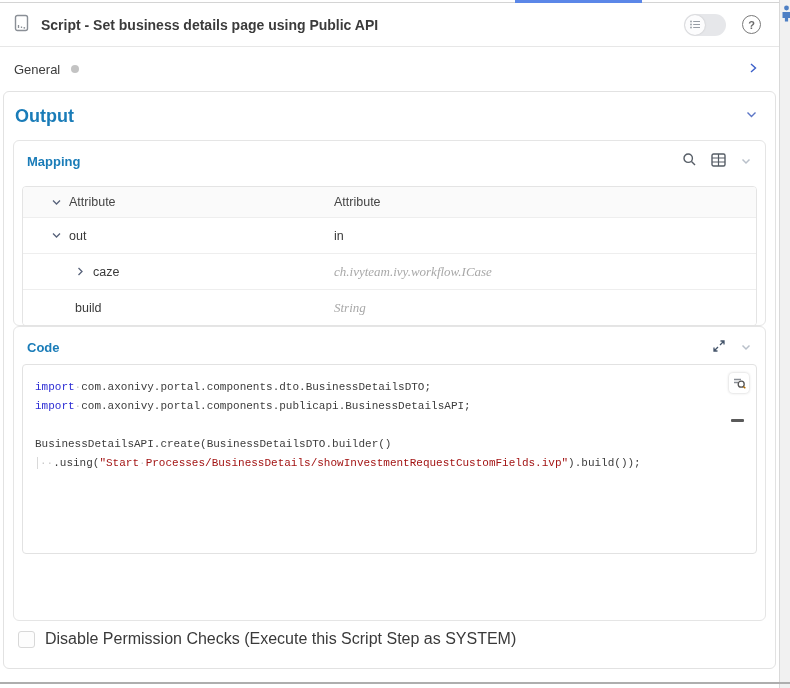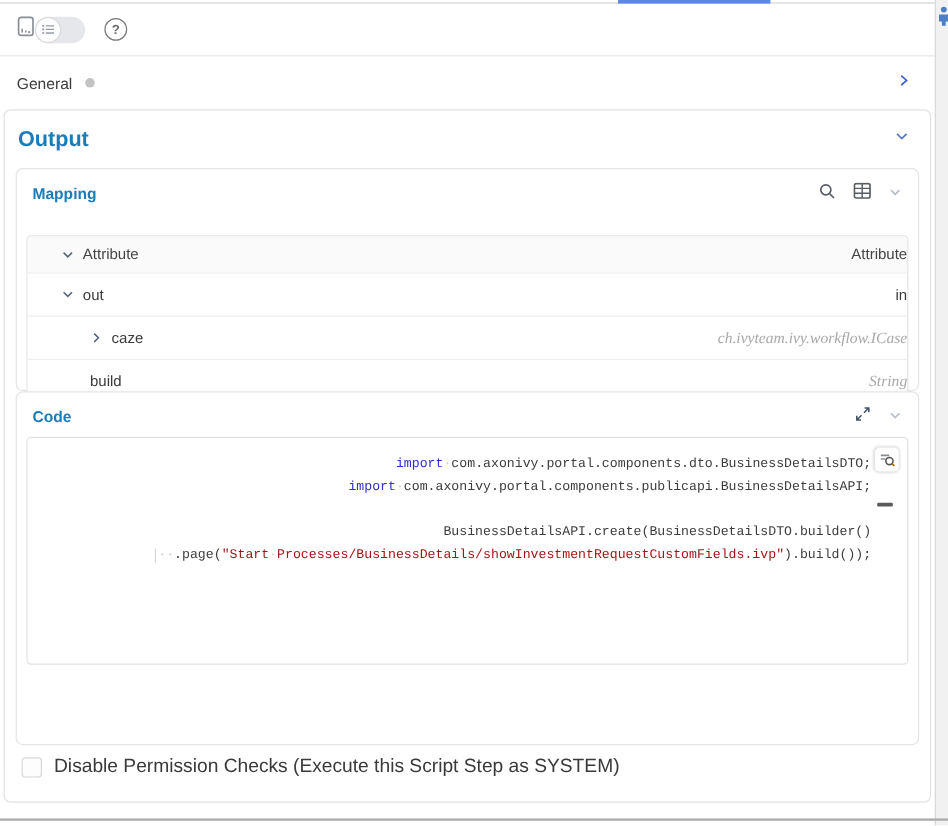--- a/index.html
+++ b/index.html
@@ -32,28 +32,28 @@
   .general { height:44px; display:flex; align-items:center; padding:0 20px 0 14px; }
   .general-label { font-size:13px; color:#3c3c3c; }
   .dot { width:8px; height:8px; border-radius:50%; background:#b9b9b9; margin-left:11px; opacity:.85; }
   .spacer { flex:1; }
 
   
   .panel { margin:0 3px; height:578px; border:1px solid #e2e2e2; border-radius:6px; background:#fff; }
   .out-hdr { height:48px; display:flex; align-items:center; padding:0 17px 0 11px; }
   .sec-label { font-size:18px; font-weight:700; color:#1a7cb8; }
 
-  .box { margin:0 9px; border:1px solid #e5e5e5; border-radius:6px; background:#fff;text-align:right; }
+  .box { margin:0 9px; border:1px solid #e5e5e5; border-radius:6px; background:#fff; }
   .box-hdr { height:37px; display:flex; align-items:center; padding:4px 13px 0 13px; }
   .box-hdr .sec-label { font-size:13px; }
   .hdr-icons { display:flex; align-items:center; gap:14px; }
 
   
   .map-box { height:186px; }
-  .table { margin:18px 8px; border:1px solid #e4e4e4; border-radius:4px; overflow:hidden; }
+  .table { margin:8px 8px; border:1px solid #e4e4e4; border-radius:4px; overflow:hidden; }
   .m-row, .m-head { display:grid; grid-template-columns:298px 1fr; align-items:center; }
   .m-head { height:30px; background:#fafafa; font-size:12.5px; color:#454545; }
   .m-row { height:36px; border-top:1px solid #eeeeee; font-size:12.5px; color:#3a3a3a; background:#fff; }
   .cell-attr { display:flex; align-items:center; }
   .m-head .cell-attr { padding-left:28px; }
   .lvl1 .cell-attr { padding-left:28px; }
   .lvl2 .cell-attr { padding-left:52px; }
   .chev { width:18px; display:inline-flex; align-items:center; }
   .cell-expr { padding-left:13px; position:relative; }
   .m-head .cell-expr::before { content:""; position:absolute; left:0; top:7px; bottom:7px; width:1px; background:#dcdcdc; }
@@ -99,20 +99,21 @@
   <div class="main">
 
     <div class="hdr">
       <span>
         <svg width="15" height="18" viewBox="0 0 15 18">
             <rect x="1.5" y="1.5" width="12" height="15" rx="2" fill="none" stroke="#8a8f96" stroke-width="1.4"></rect>
             <path d="M4.5 11 v3 M7.5 12.5 v1.5" stroke="#8a8f96" stroke-width="1.3"></path>
             <circle cx="10.3" cy="13.8" r="0.9" fill="#8a8f96"></circle>
           </svg>
       </span>
+      <span class="hdr-title">Script - Set business details page using Public API</span>
       <span class="toggle">
         <span class="knob">
           <svg width="11" height="9" viewBox="0 0 11 9">
               <circle cx="1" cy="1.5" r="0.9" fill="#979da5"></circle>
               <circle cx="1" cy="4.5" r="0.9" fill="#979da5"></circle>
               <circle cx="1" cy="7.5" r="0.9" fill="#979da5"></circle>
               <path d="M3.2 1.5 H10 M3.2 4.5 H10 M3.2 7.5 H10" stroke="#979da5" stroke-width="1.1"></path>
             </svg>
         </span>
       </span>
@@ -226,21 +227,21 @@
                 </svg>
             </span>
           </span>
         </div>
         <div class="editor">
           <div>
               <div class="code-line"><span class="tok-kw">import</span><span class="tok-ws">·</span><span class="tok-pl">com.axonivy.portal.components.dto.BusinessDetailsDTO;</span></div>
               <div class="code-line"><span class="tok-kw">import</span><span class="tok-ws">·</span><span class="tok-pl">com.axonivy.portal.components.publicapi.BusinessDetailsAPI;</span></div>
               <div class="code-line">&nbsp;</div>
               <div class="code-line"><span class="tok-pl">BusinessDetailsAPI.create(BusinessDetailsDTO.builder()</span></div>
-              <div class="code-line"><span class="tok-ws tok-indent">··</span><span class="tok-pl">.page(</span><span class="tok-str">"Start</span><span class="tok-ws">·</span><span class="tok-str">Processes/BusinessDetails/showInvestmentRequestCustomFields.ivp"</span><span class="tok-pl">).build());</span></div>
+              <div class="code-line"><span class="tok-ws tok-indent">··</span><span class="tok-pl">.using(</span><span class="tok-str">"Start</span><span class="tok-ws">·</span><span class="tok-str">Processes/BusinessDetails/showInvestmentRequestCustomFields.ivp"</span><span class="tok-pl">).build());</span></div>
             </div>
           <span class="find-btn">
             <svg width="13" height="13" viewBox="0 0 13 13">
                 <path d="M1 2.5 H8 M1 5.5 H5" stroke="#8a8f96" stroke-width="1.3"></path>
                 <circle cx="8.2" cy="7.2" r="3" fill="none" stroke="#555" stroke-width="1.3"></circle>
                 <path d="M10.4 9.4 L12.3 11.3" stroke="#b06a00" stroke-width="1.4"></path>
               </svg>
           </span>
           <span class="fold-minus"></span>
         </div>

